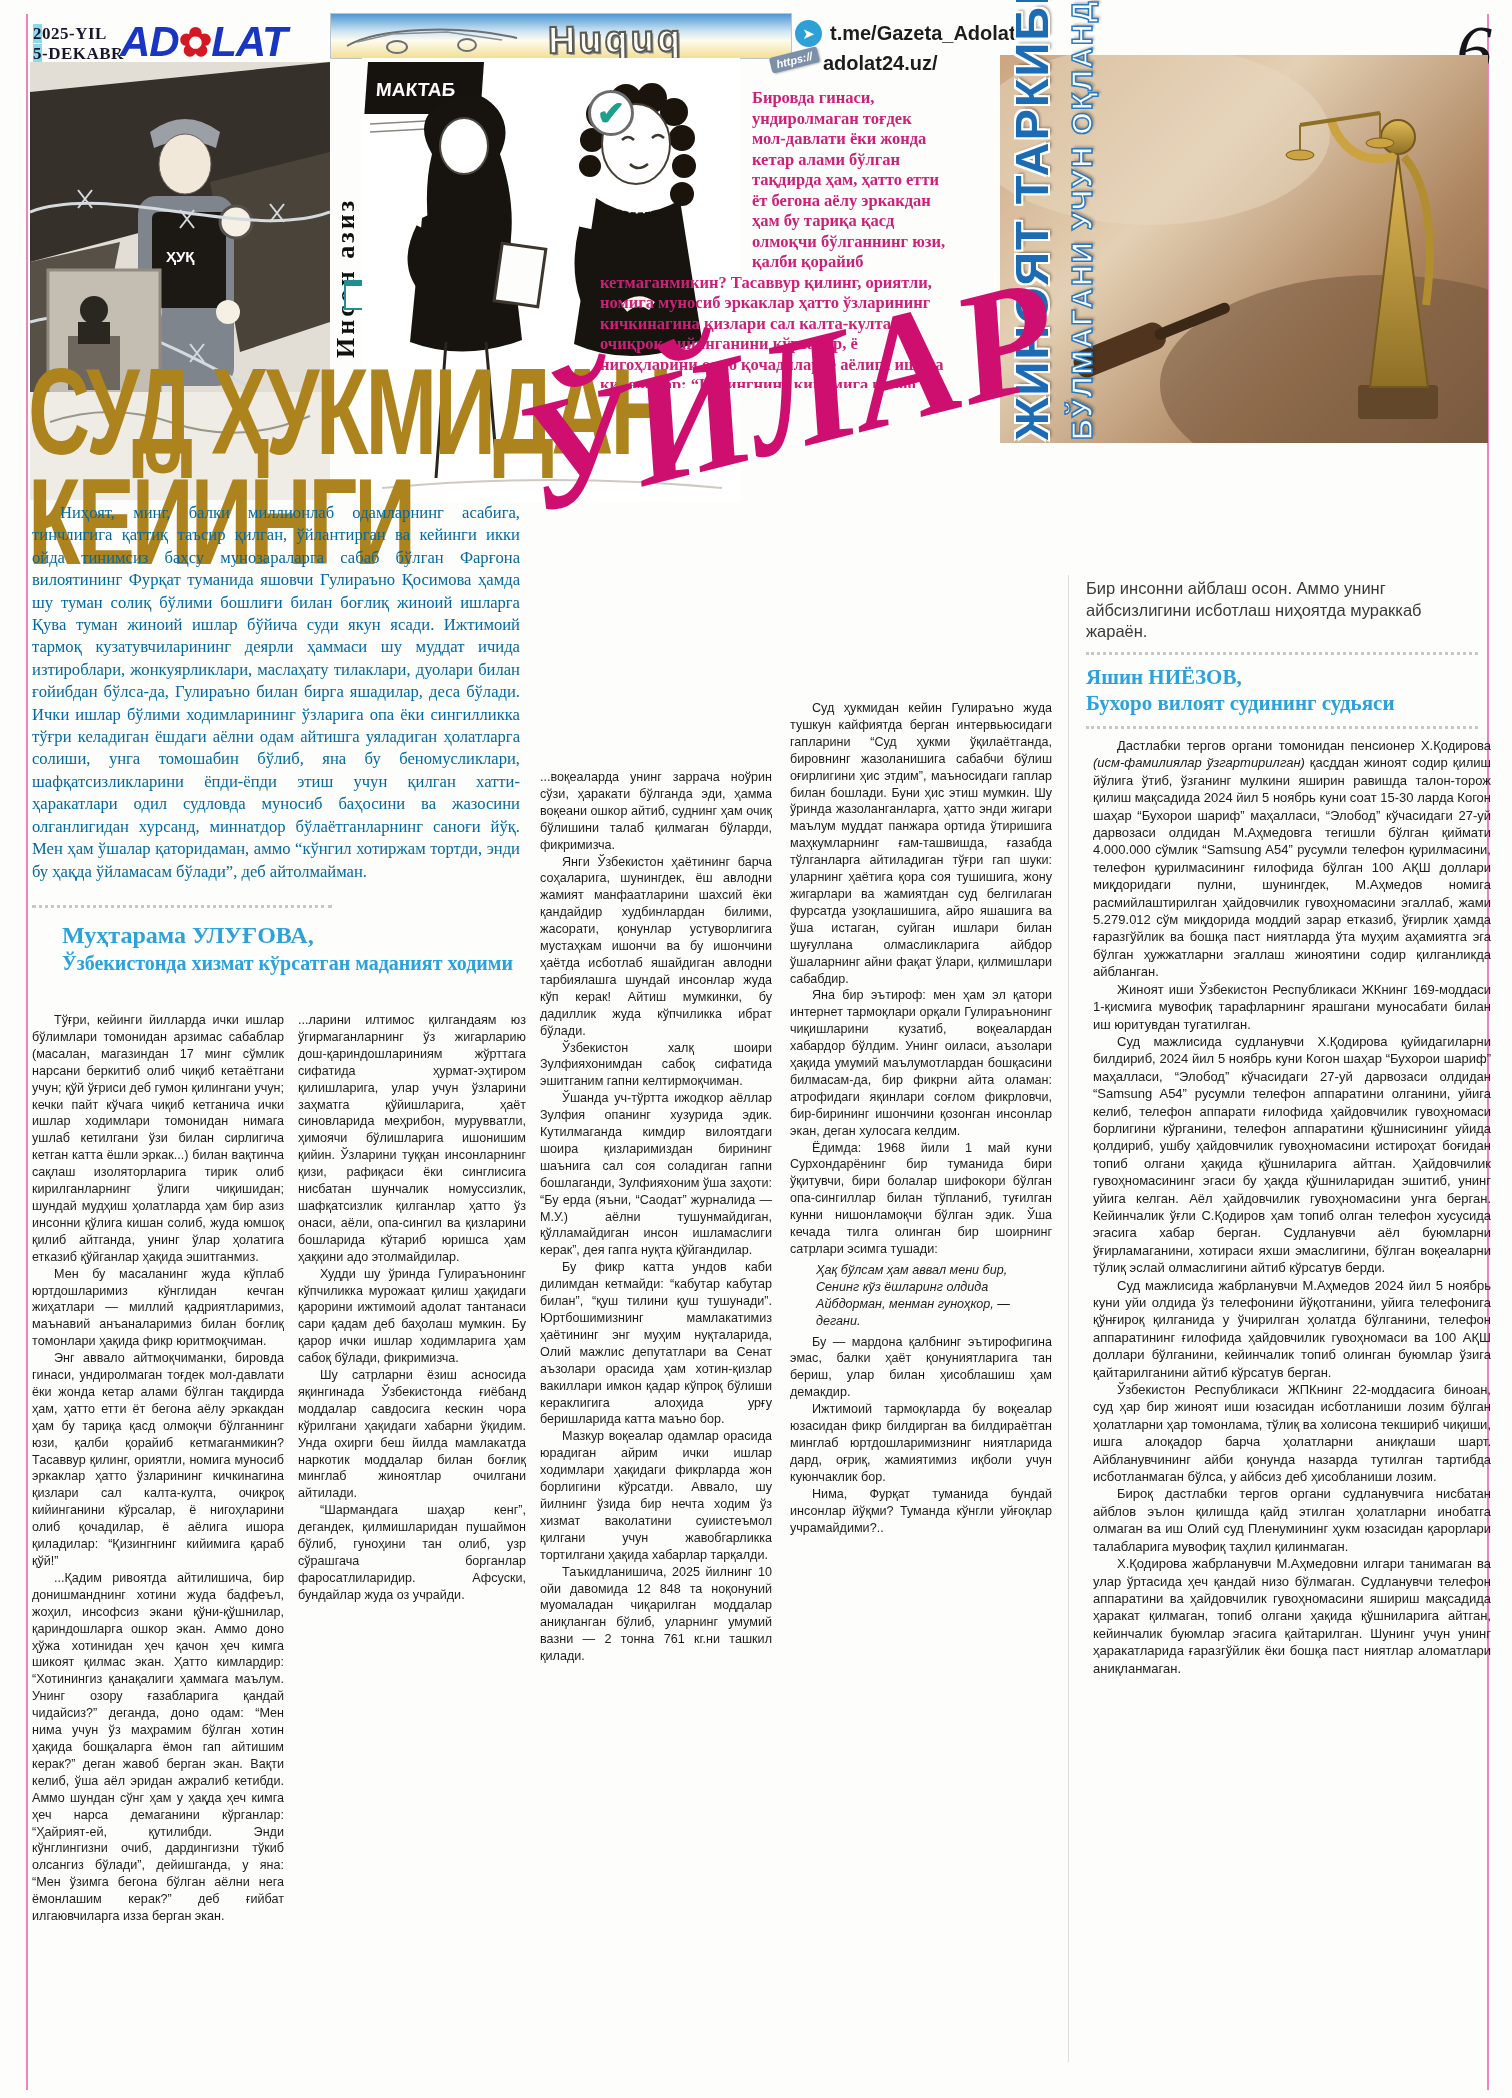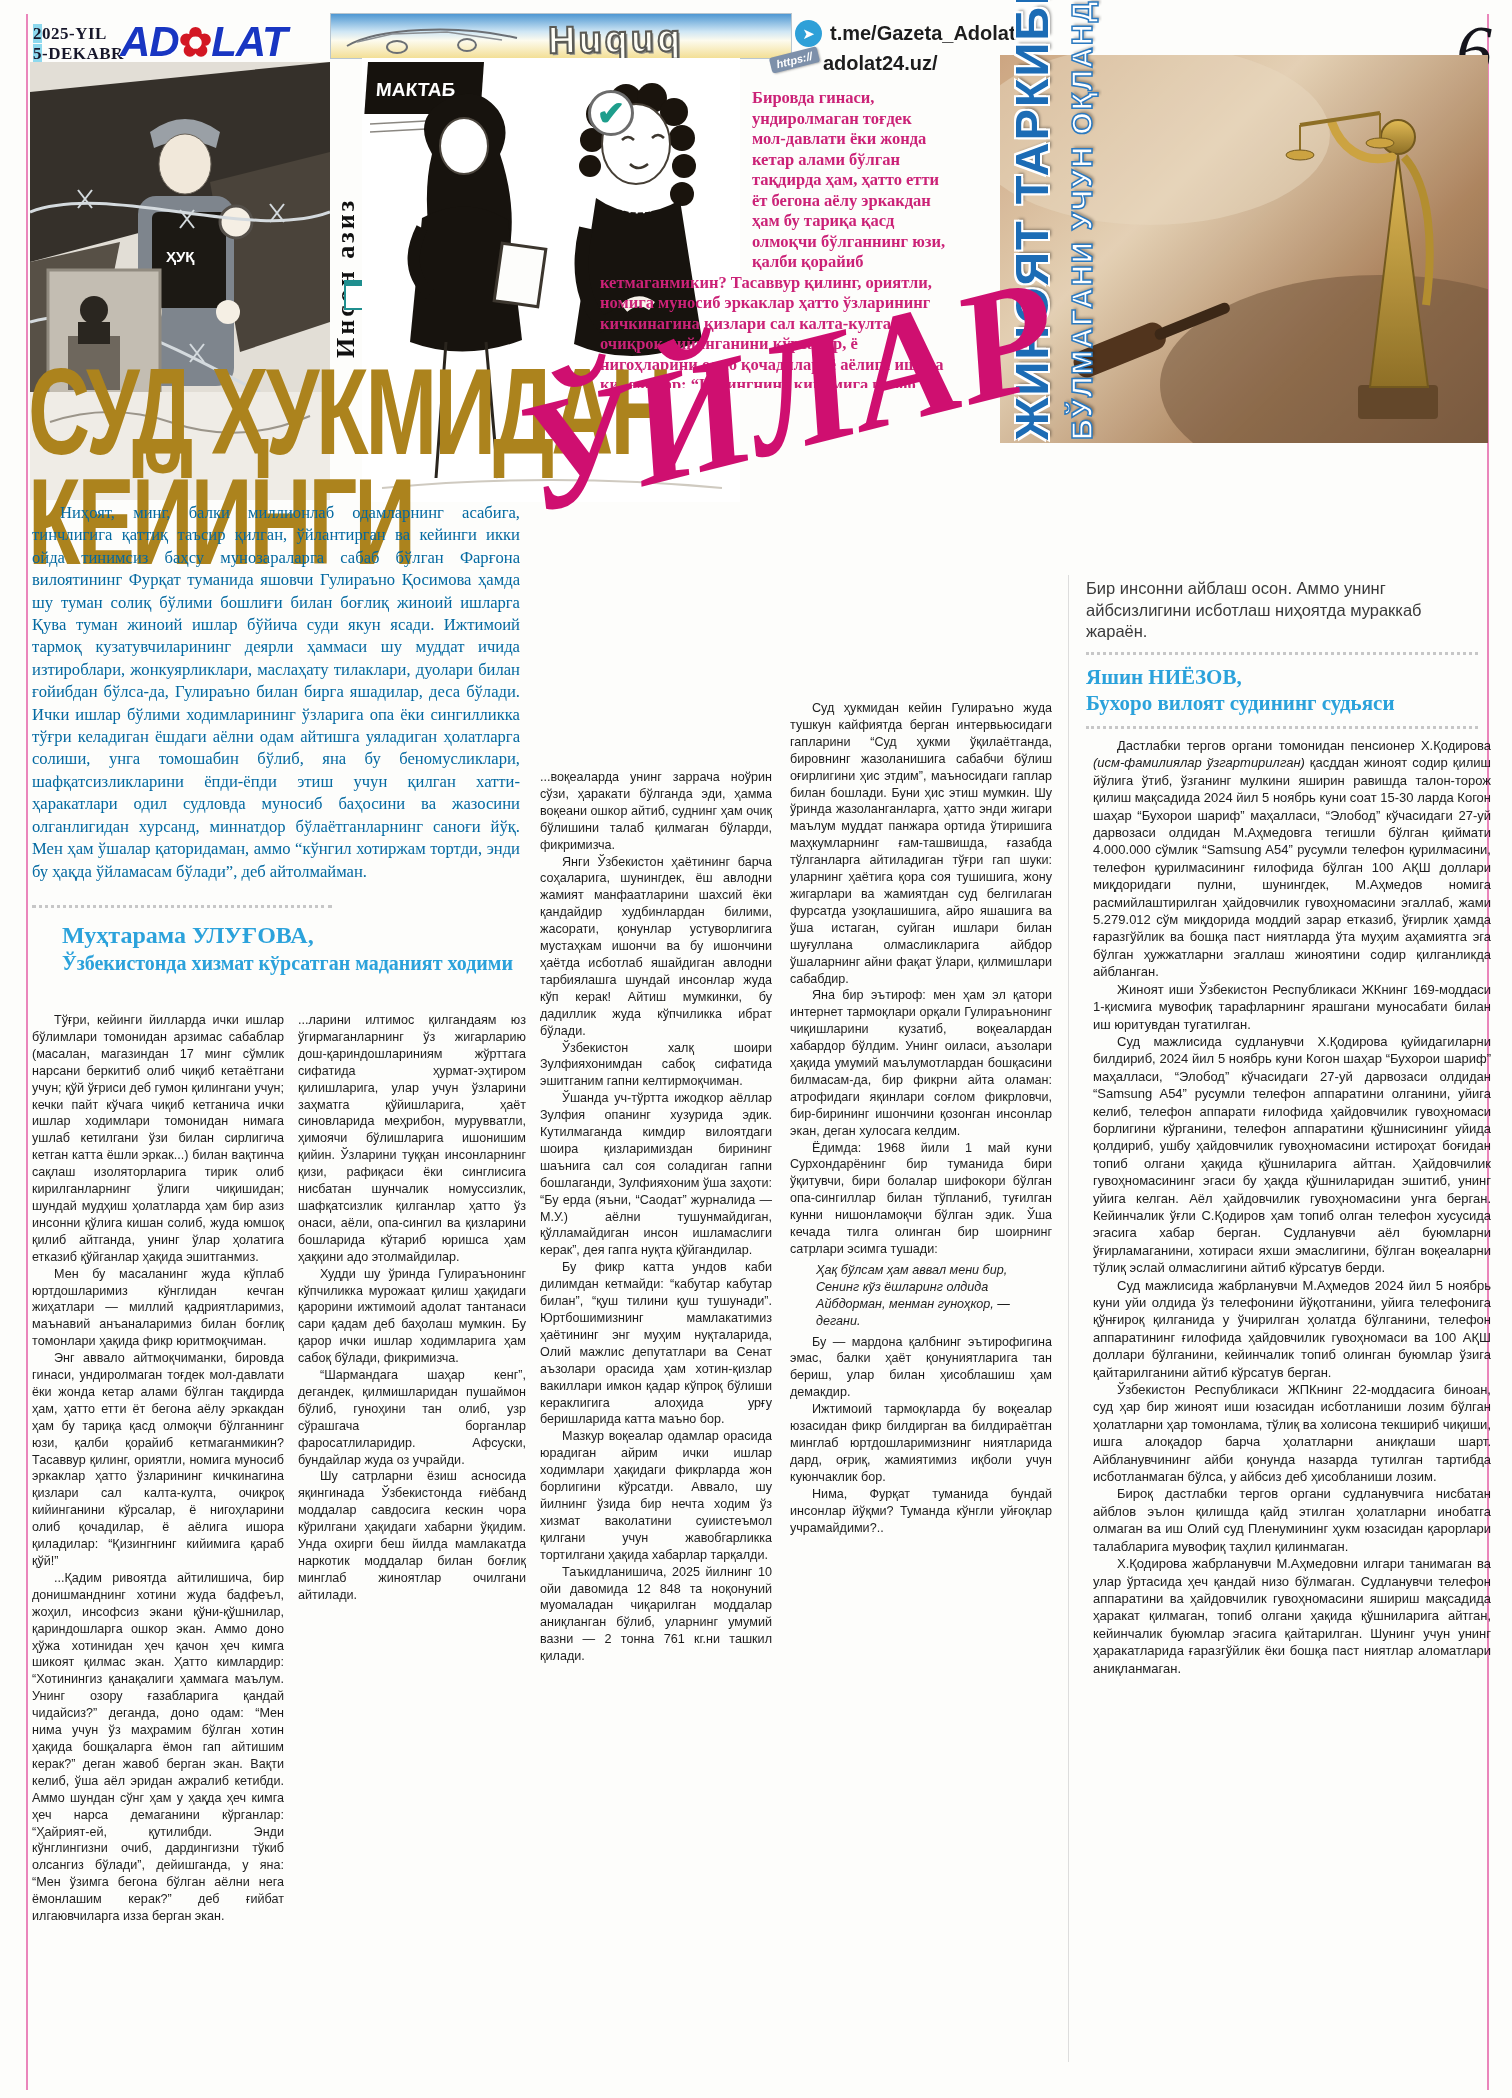--- a/index.html
+++ b/index.html
@@ -277,22 +277,22 @@
 
   <div class="col c1">
     <p>Тўғри, кейинги йилларда ички ишлар бўлимлари томонидан арзимас сабаблар (масалан, магазиндан 17 минг сўмлик нарсани беркитиб олиб чиқиб кетаётгани учун; қўй ўғриси деб гумон қилингани учун; кечки пайт кўчага чиқиб кетганича ички ишлар ходимлари томонидан нимага ушлаб кетилгани ўзи билан сирлигича кетган катта ёшли эркак...) билан вақтинча сақлаш изоляторларига тирик олиб кирилганларнинг ўлиги чиқишидан; шундай мудҳиш ҳолатларда ҳам бир азиз инсонни қўлига кишан солиб, жуда юмшоқ қилиб айтганда, унинг ўлар ҳолатига етказиб қўйганлар ҳақида эшитганмиз.</p>
     <p>Мен бу масаланинг жуда кўплаб юртдошларимиз кўнглидан кечган жиҳатлари — миллий қадриятларимиз, маънавий анъаналаримиз билан боғлиқ томонлари ҳақида фикр юритмоқчиман.</p>
     <p>Энг аввало айтмоқчиманки, бировда гинаси, ундиролмаган тоғдек мол-давлати ёки жонда кетар алами бўлган тақдирда ҳам, ҳатто етти ёт бегона аёлу эркакдан ҳам бу тариқа қасд олмоқчи бўлганнинг юзи, қалби қорайиб кетмаганмикин? Тасаввур қилинг, ориятли, номига муносиб эркаклар ҳатто ўзларининг кичкинагина қизлари сал калта-култа, очиқроқ кийинганини кўрсалар, ё нигоҳларини олиб қочадилар, ё аёлига ишора қиладилар: “Қизингнинг кийимига қараб қўй!”</p>
     <p>...Қадим ривоятда айтилишича, бир донишманднинг хотини жуда бадфеъл, жоҳил, инсофсиз экани қўни-қўшнилар, қариндошларга ошкор экан. Аммо доно ҳўжа хотинидан ҳеч қачон ҳеч кимга шикоят қилмас экан. Ҳатто кимлардир: “Хотинингиз қанақалиги ҳаммага маълум. Унинг озору ғазабларига қандай чидайсиз?” деганда, доно одам: “Мен нима учун ўз маҳрамим бўлган хотин ҳақида бошқаларга ёмон гап айтишим керак?” деган жавоб берган экан. Вақти келиб, ўша аёл эридан ажралиб кетибди. Аммо шундан сўнг ҳам у ҳақда ҳеч кимга ҳеч нарса демаганини кўрганлар: “Ҳайрият-ей, қутилибди. Энди кўнглингизни очиб, дардингизни тўкиб олсангиз бўлади”, дейишганда, у яна: “Мен ўзимга бегона бўлган аёлни нега ёмонлашим керак?” деб ғийбат илгаювчиларга изза берган экан.</p>
   </div>
   <div class="col c2">
     <p class="flow">...ларини илтимос қилгандаям юз ўгирмаганларнинг ўз жигарларию дош-қариндошлариниям жўрттага сифатида ҳурмат-эҳтиром қилишларига, улар учун ўзларини заҳматга қўйишларига, ҳаёт синовларида меҳрибон, мурувватли, ҳимоячи бўлишларига ишонишим қийин. Ўзларини туққан инсонларнинг қизи, рафиқаси ёки синглисига нисбатан шунчалик номуссизлик, шафқатсизлик қилганлар ҳатто ўз онаси, аёли, опа-сингил ва қизларини бошларида кўтариб юришса ҳам ҳаққини адо этолмайдилар.</p>
     <p>Худди шу ўринда Гулираънонинг кўпчиликка мурожаат қилиш ҳақидаги қарорини ижтимоий адолат тантанаси сари қадам деб баҳолаш мумкин. Бу қарор ички ишлар ходимларига ҳам сабоқ бўлади, фикримизча.</p>
+    <p>Шу сатрларни ёзиш асносида яқингинада Ўзбекистонда ғиёбанд моддалар савдосига кескин чора кўрилгани ҳақидаги хабарни ўқидим. Унда охирги беш йилда мамлакатда наркотик моддалар билан боғлиқ минглаб жиноятлар очилгани айтилади.</p>
     <p>“Шармандага шаҳар кенг”, дегандек, қилмишларидан пушаймон бўлиб, гуноҳини тан олиб, узр сўрашгача борганлар фаросатлиларидир. Афсуски, бундайлар жуда оз учрайди.</p>
-    <p>Шу сатрларни ёзиш асносида яқингинада Ўзбекистонда ғиёбанд моддалар савдосига кескин чора кўрилгани ҳақидаги хабарни ўқидим. Унда охирги беш йилда мамлакатда наркотик моддалар билан боғлиқ минглаб жиноятлар очилгани айтилади.</p>
   </div>
   <div class="col c3">
     <p class="flow">...воқеаларда унинг заррача ноўрин сўзи, ҳаракати бўлганда эди, ҳамма воқеани ошкор айтиб, суднинг ҳам очиқ бўлишини талаб қилмаган бўларди, фикримизча.</p>
     <p>Янги Ўзбекистон ҳаётининг барча соҳаларига, шунингдек, ёш авлодни жамият манфаатларини шахсий ёки қандайдир худбинлардан билими, жасорати, қонунлар устуворлигига мустаҳкам ишончи ва бу ишончини ҳаётда исботлаб яшайдиган авлодни тарбиялашга шундай инсонлар жуда кўп керак! Айтиш мумкинки, бу дадиллик жуда кўпчиликка ибрат бўлади.</p>
     <p>Ўзбекистон халқ шоири Зулфияхонимдан сабоқ сифатида эшитганим гапни келтирмоқчиман.</p>
     <p>Ўшанда уч-тўртта ижодкор аёллар Зулфия опанинг хузурида эдик. Кутилмаганда кимдир вилоятдаги шоира қизларимиздан бирининг шаънига сал соя соладиган гапни бошлаганди, Зулфияхоним ўша заҳоти: “Бу ерда (яъни, “Саодат” журналида — М.У.) аёлни тушунмайдиган, қўлламайдиган инсон ишламаслиги керак”, дея гапга нуқта қўйгандилар.</p>
     <p>Бу фикр катта ундов каби дилимдан кетмайди: “кабутар кабутар билан”, “қуш тилини қуш тушунади”. Юртбошимизнинг мамлакатимиз ҳаётининг энг муҳим нуқталарида, Олий мажлис депутатлари ва Сенат аъзолари орасида ҳам хотин-қизлар вакиллари имкон қадар кўпроқ бўлиши кераклигига алоҳида урғу беришларида катта маъно бор.</p>
     <p>Мазкур воқеалар одамлар орасида юрадиган айрим ички ишлар ходимлари ҳақидаги фикрларда жон борлигини кўрсатди. Аввало, шу йилнинг ўзида бир нечта ходим ўз хизмат ваколатини суиистеъмол қилгани учун жавобгарликка тортилгани ҳақида хабарлар тарқалди.</p>
     <p>Таъкидланишича, 2025 йилнинг 10 ойи давомида 12 848 та ноқонуний муомаладан чиқарилган моддалар аниқланган бўлиб, уларнинг умумий вазни — 2 тонна 761 кг.ни ташкил қилади.</p>
   </div>

